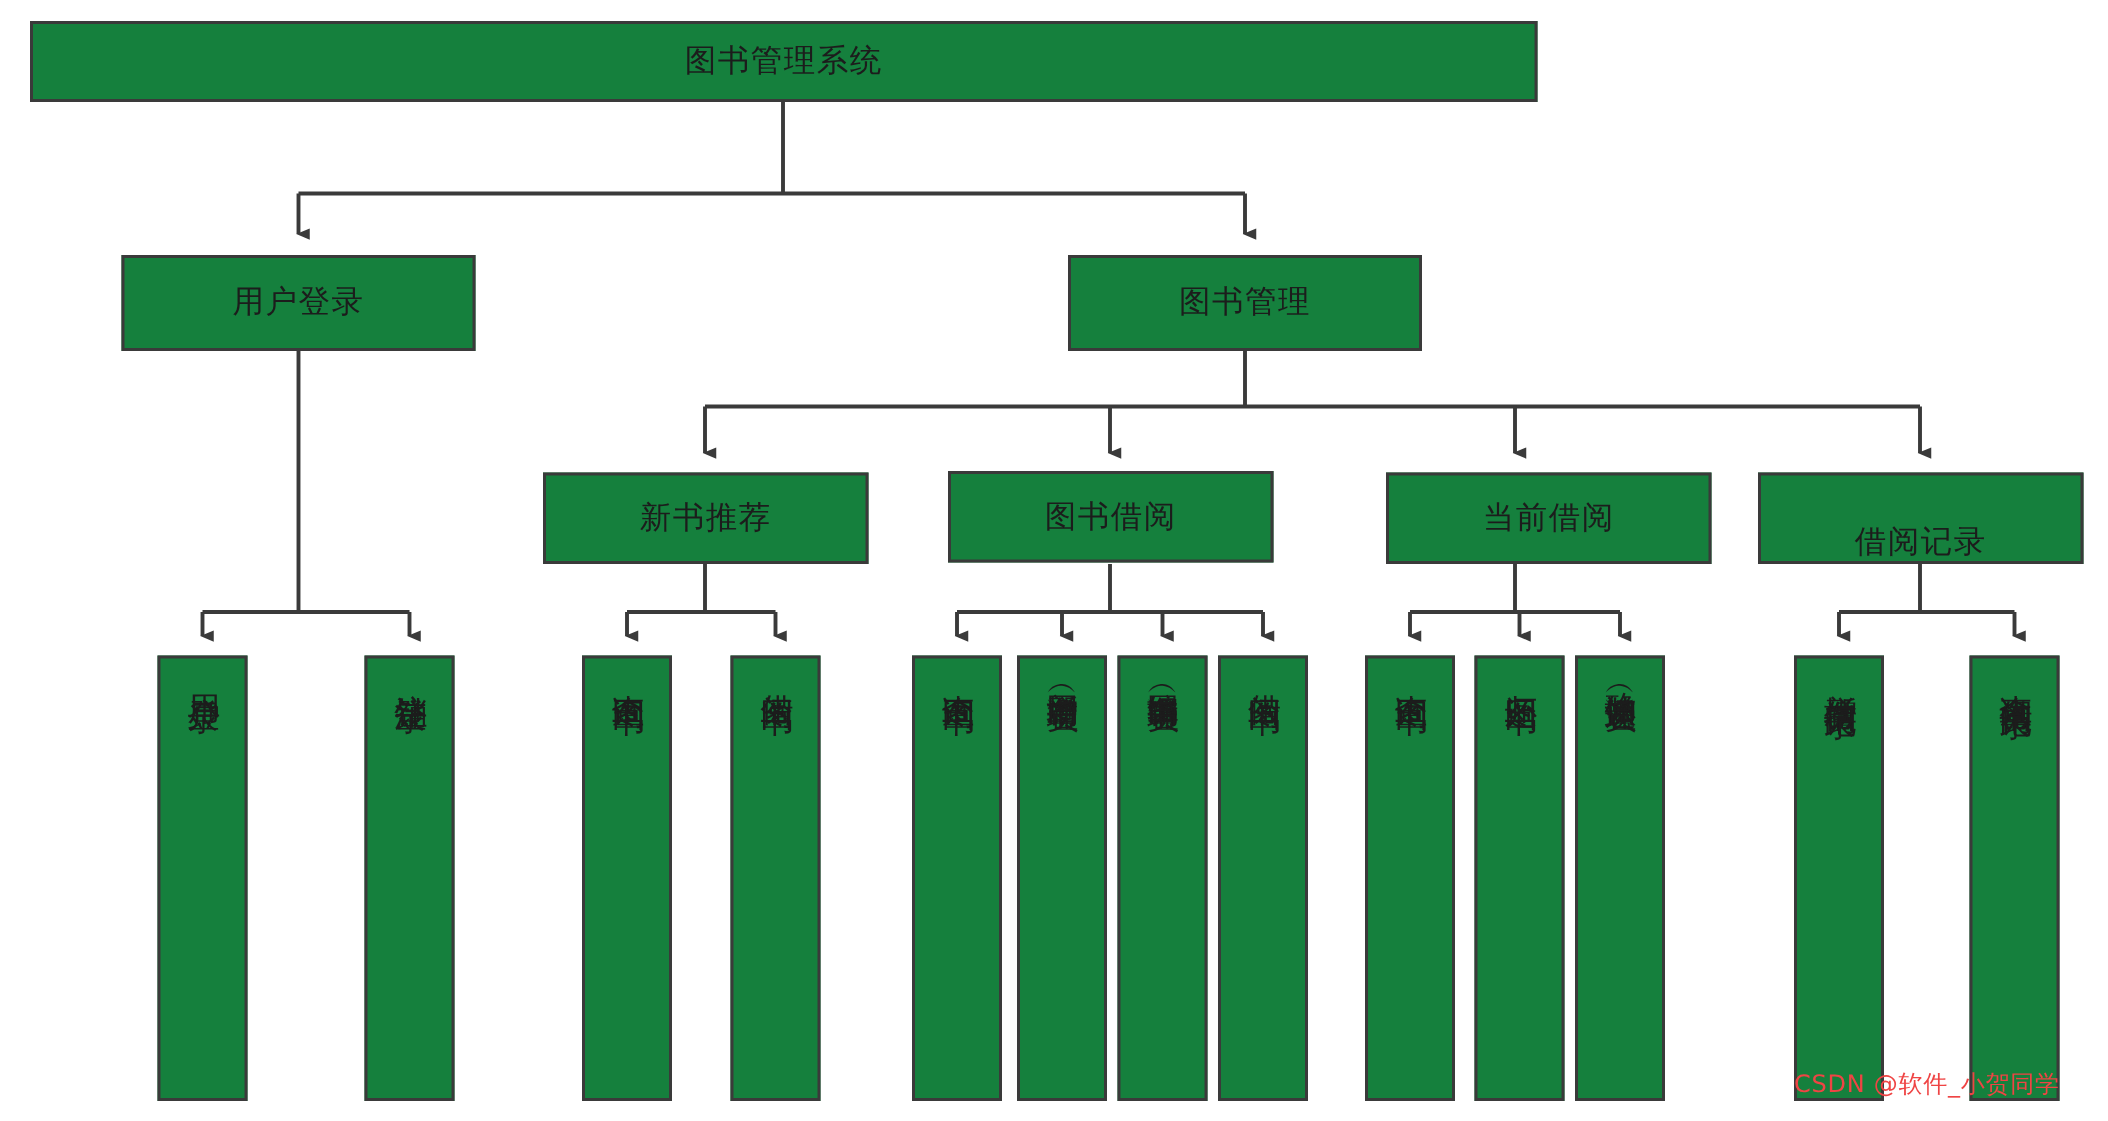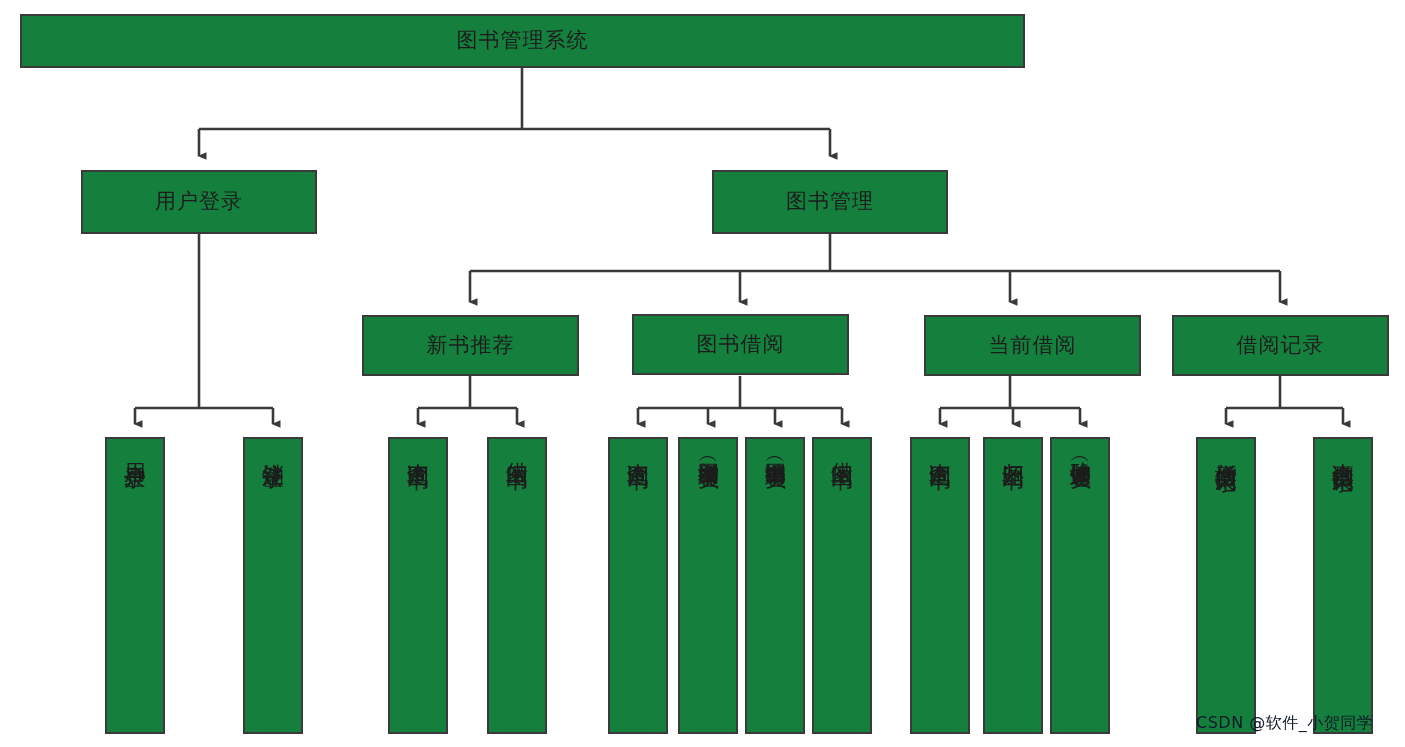--- a/index.html
+++ b/index.html
@@ -58,21 +58,21 @@
     line-height:1.18;
     letter-spacing:2px;
     white-space:normal;
   }
   .node.leaf.tall .label{font-size:21px;letter-spacing:1px;}
   .watermark{
     position:absolute;
     left:1196px;
     top:713px;
     font-size:16px;
-    color:#0f172a;
+    color:#ef4444;
     letter-spacing:0.5px;
     white-space:nowrap;
     z-index:5;
     font-family:"DejaVu Sans","Liberation Sans",sans-serif;
   }
 </style>
 </head>
 <body>
 
 <div id="canvas">
@@ -139,21 +139,21 @@
     </div>
     <div class="node branch horiz" style="left: 712px; top: 170px; width: 236px; height: 64px;">
       <span class="label">图书管理</span>
     </div>
     <div class="node branch horiz" style="left: 632px; top: 314px; width: 217px; height: 61px;">
       <span class="label">图书借阅</span>
     </div>
     <div class="node branch horiz" style="left: 902px; top: 315px; width: 217px; height: 61px; margin-left: 22px;">
       <span class="label">当前借阅</span>
     </div>
-    <div class="node branch horiz" style="left: 1172px; top: 315px; width: 217px; height: 61px;">
+    <div class="node branch horiz" style="left: 1172px; top: 315px; width: 217px; height: 61px; align-items: flex-end;">
       <span class="label">借阅记录</span>
     </div>
     <div class="node leaf" style="left: 105px; top: 437px; width: 60px; height: 297px;">
       <span class="label">用户登录</span>
     </div>
     <div class="node leaf" style="left: 243px; top: 437px; width: 60px; height: 297px;">
       <span class="label">注销登录</span>
     </div>
     <div class="node leaf" style="left: 388px; top: 437px; width: 60px; height: 297px;">
       <span class="label">查询图书</span>

